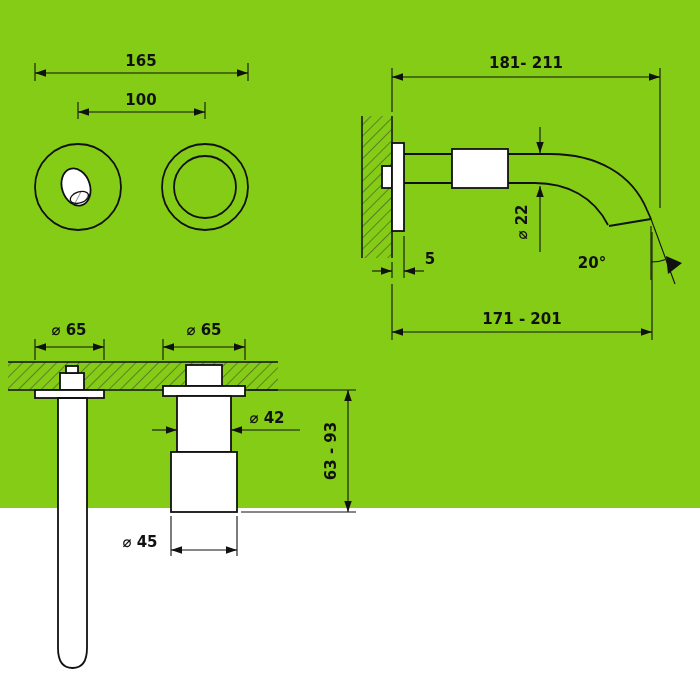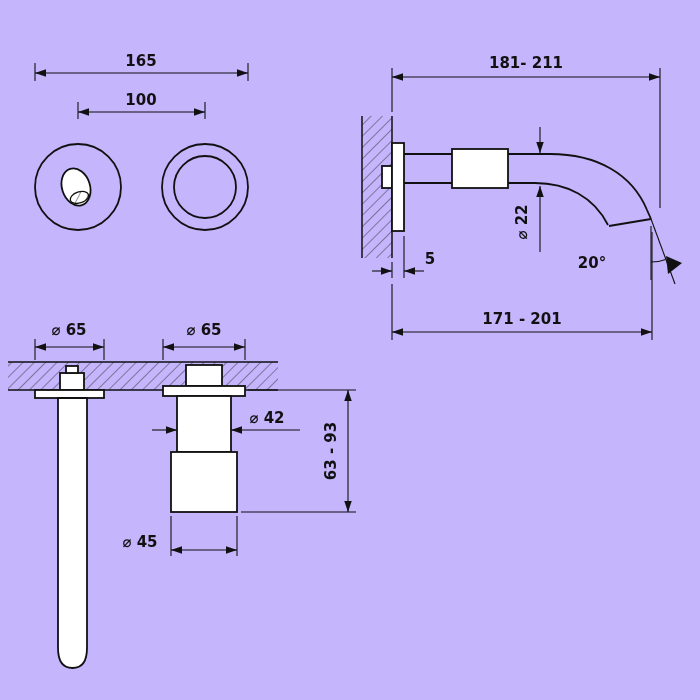--- a/index.html
+++ b/index.html
@@ -5,22 +5,22 @@
   html, body {
     margin: 0;
     padding: 0;
     background: #ffffff;
     width: 700px;
     height: 700px;
     overflow: hidden;
   }
   .canvas {
     width: 700px;
-    height: 700px;
-    background: #c4b5fd;
+    height: 508px;
+    background: #84cc16;
   }
   svg text {
     font-family: "DejaVu Sans", "Liberation Sans", sans-serif;
     font-weight: bold;
     font-size: 15px;
     fill: #111111;
   }
   .obj  { stroke: #111111; stroke-width: 1.8; fill: none; }
   .objf { stroke: #111111; stroke-width: 1.8; fill: #ffffff; }
   .thin { stroke: #111111; stroke-width: 1.1; fill: none; }

